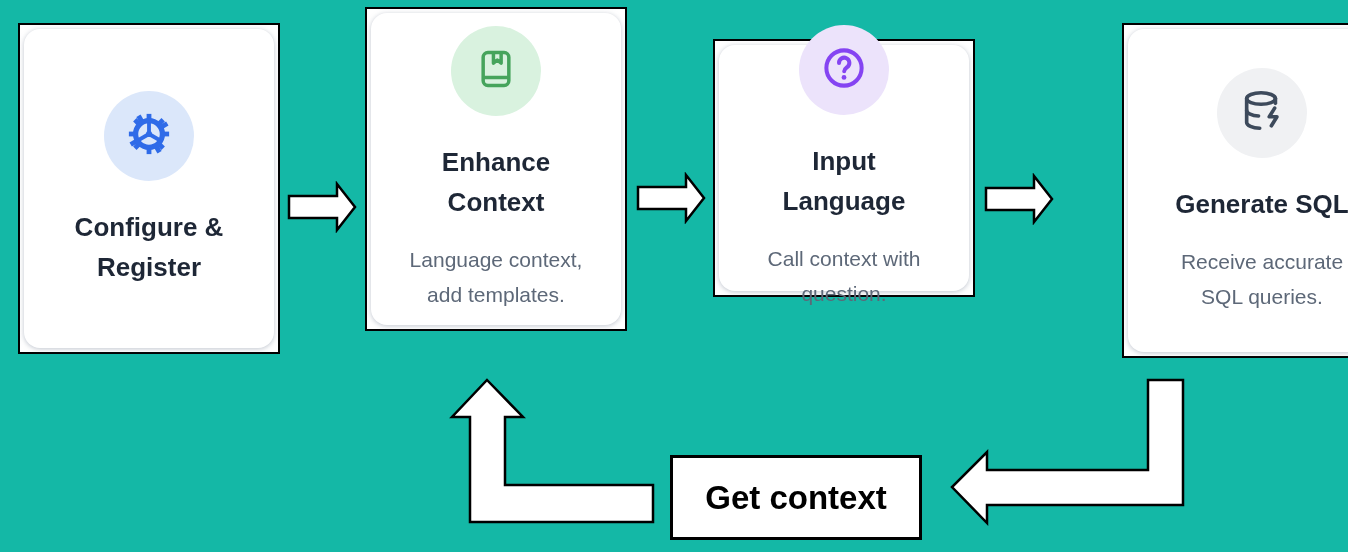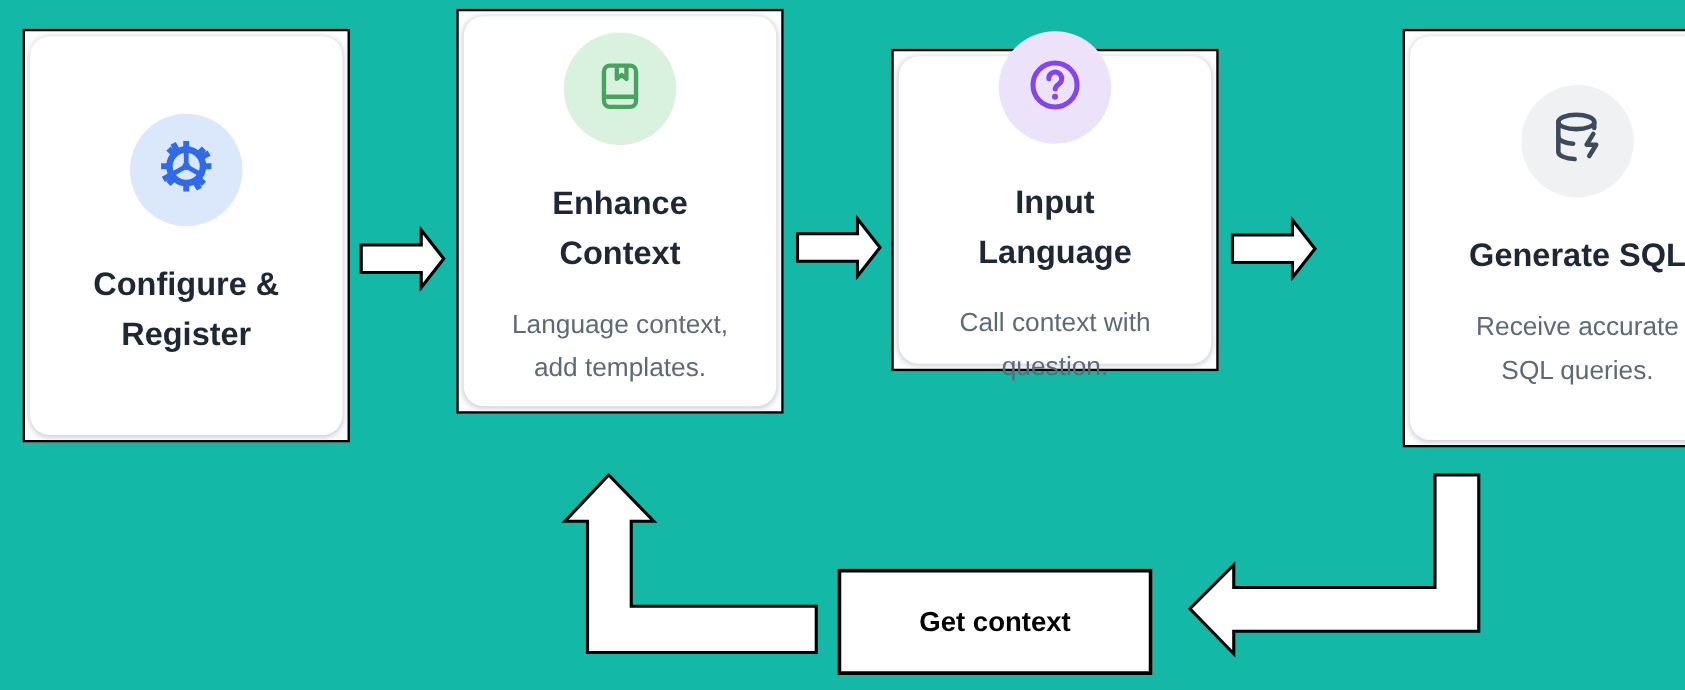--- a/index.html
+++ b/index.html
@@ -31,21 +31,21 @@
   .card-desc{
     margin-top:20px;font-size:21px;color:#5d6878;
     text-align:center;line-height:35px;white-space:pre-line;
   }
   .conn{position:absolute;}
   .conn svg{display:block;}
   #loop-box{
     position:absolute;left:670px;top:455px;width:252px;height:85px;
     border:3px solid #000;background:#fff;box-sizing:border-box;
     display:flex;align-items:center;justify-content:center;
-    font-size:22px;font-weight:700;color:#000;
+    font-size:33px;font-weight:700;color:#000;
   }
 </style>
 </head>
 <body>
 
 <div id="canvas">
 
   <div class="card" style="left:18px;top:23px;width:262px;height:331px;">
     <div class="card-inner">
       <div class="icon-circle bg-blue">

